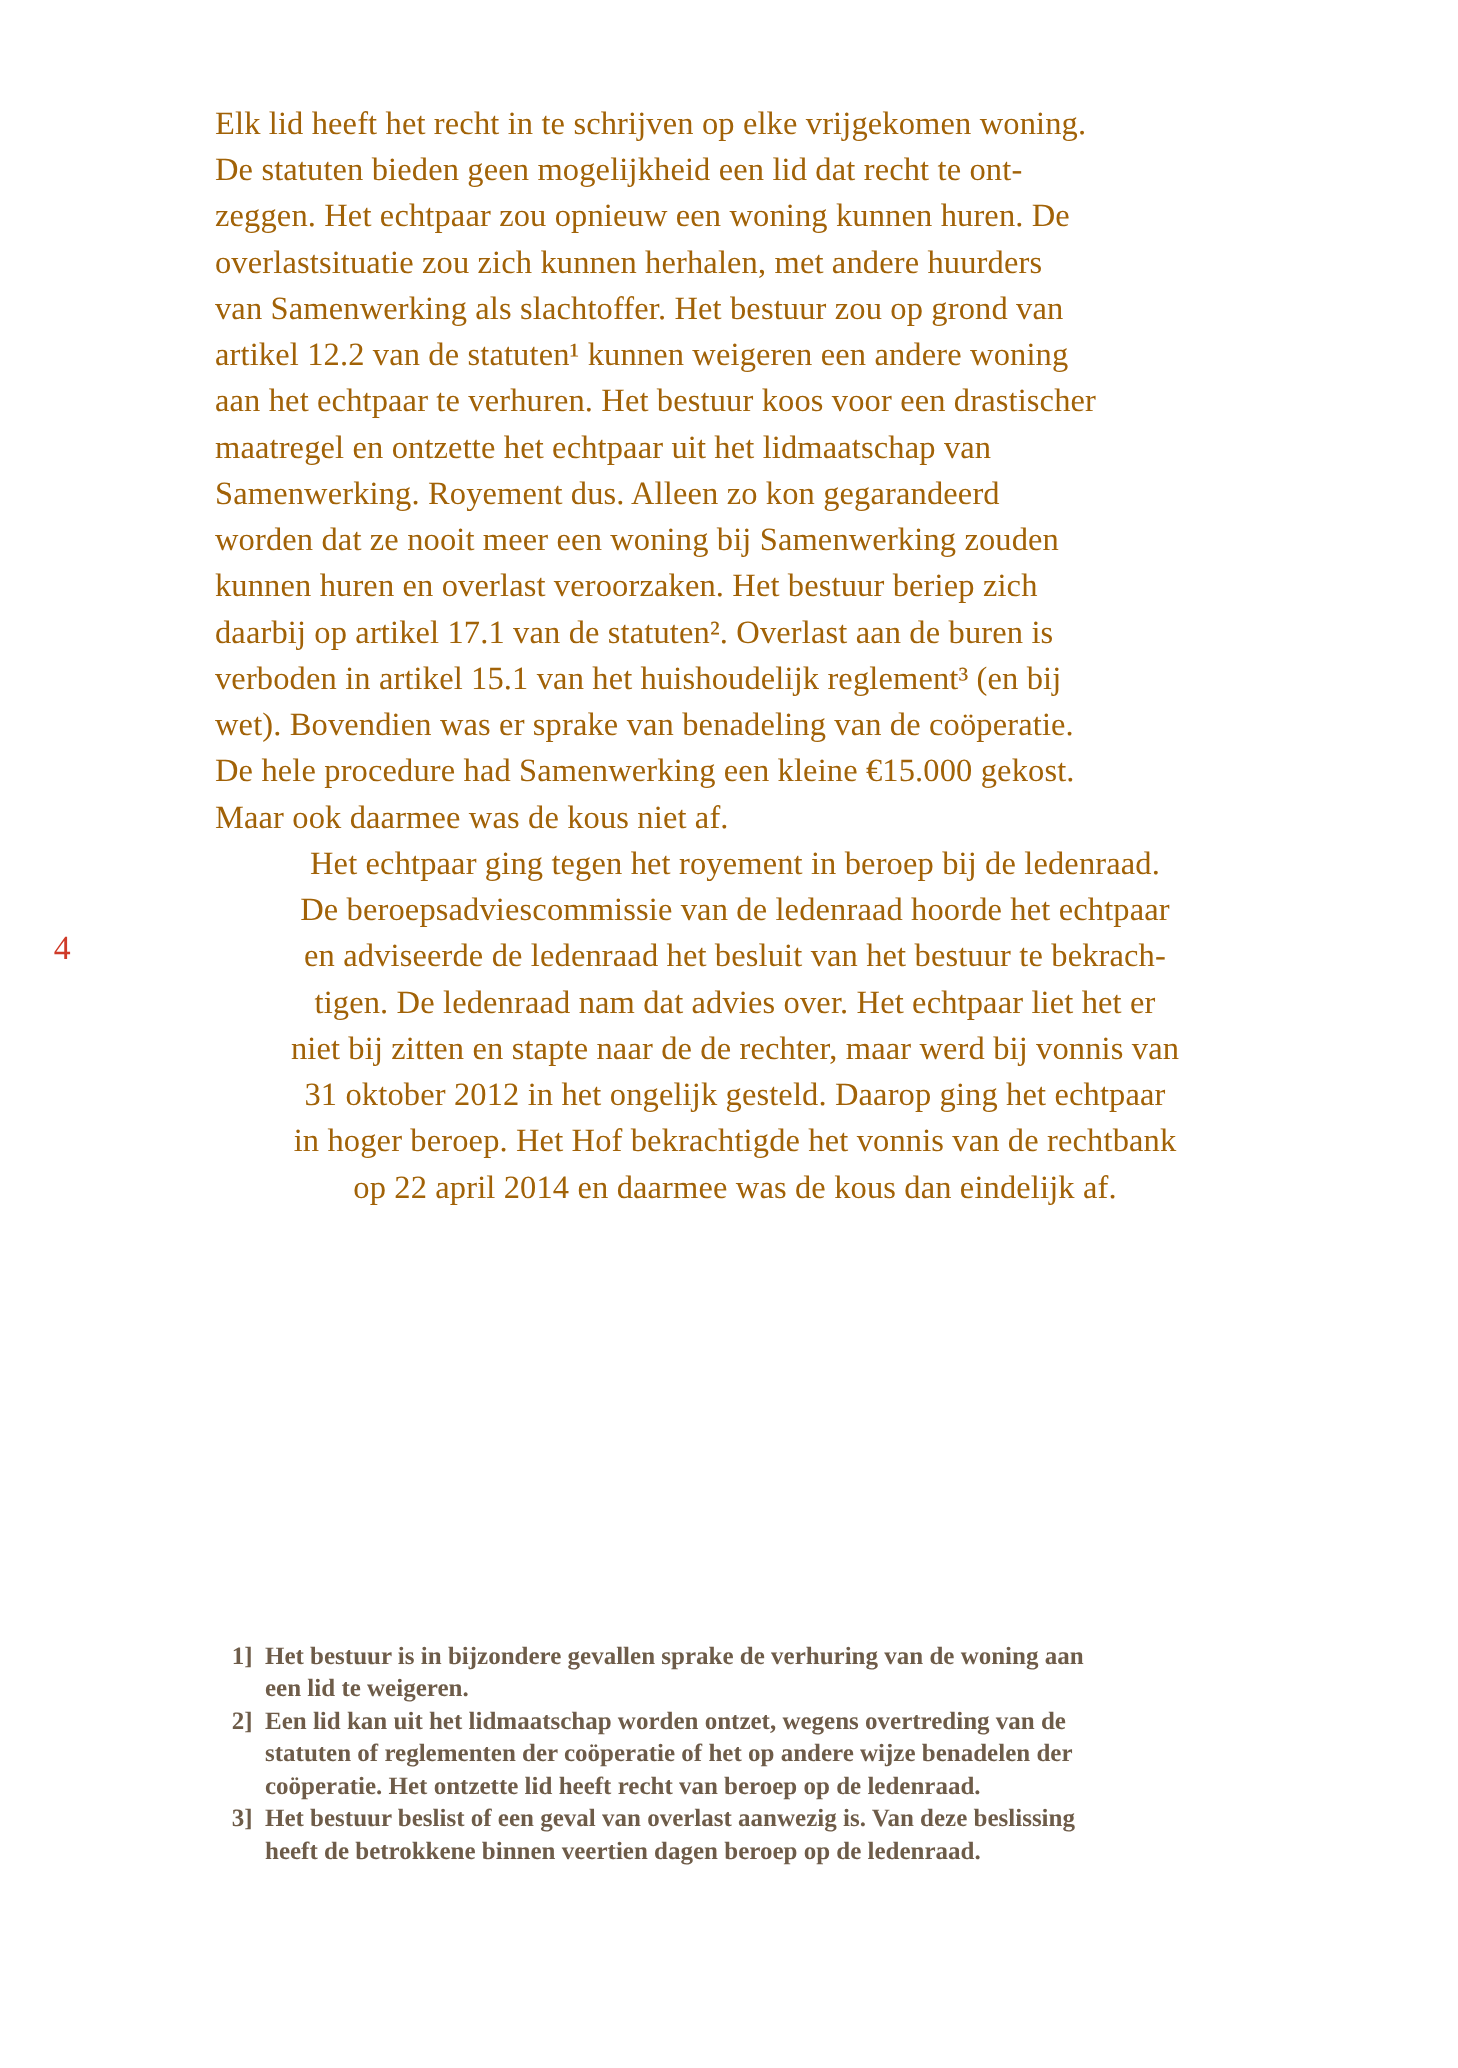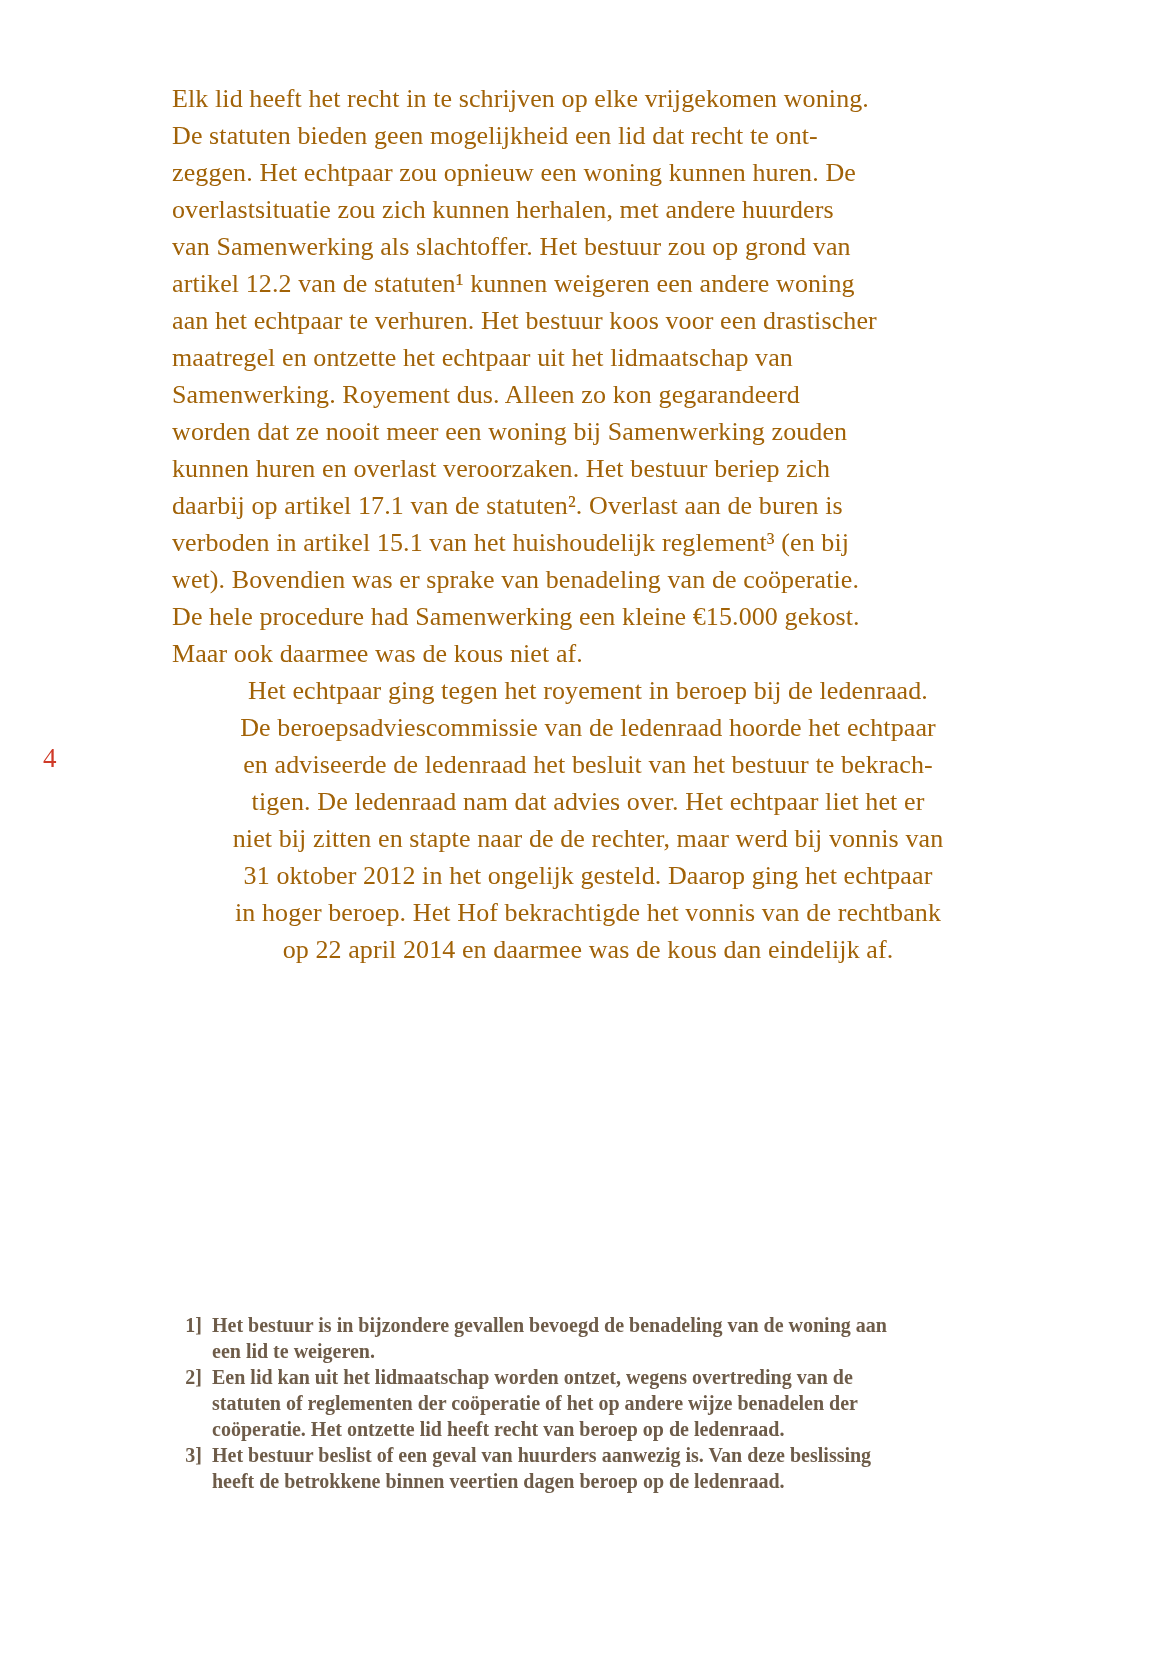--- a/index.html
+++ b/index.html
@@ -96,29 +96,29 @@
 tigen. De ledenraad nam dat advies over. Het echtpaar liet het er
 niet bij zitten en stapte naar de de rechter, maar werd bij vonnis van
 31 oktober 2012 in het ongelijk gesteld. Daarop ging het echtpaar
 in hoger beroep. Het Hof bekrachtigde het vonnis van de rechtbank
 op 22 april 2014 en daarmee was de kous dan eindelijk af.</div>
   </div>
 
   <div class="footnotes">
     <div class="footnote">
       <div class="fn-marker">1]</div>
-      <div class="fn-text">Het bestuur is in bijzondere gevallen bevoegd de benadeling van de woning aan
+      <div class="fn-text">Het bestuur is in bijzondere gevallen sprake de verhuring van de woning aan
 een lid te weigeren.</div>
     </div>
     <div class="footnote">
       <div class="fn-marker">2]</div>
       <div class="fn-text">Een lid kan uit het lidmaatschap worden ontzet, wegens overtreding van de
 statuten of reglementen der coöperatie of het op andere wijze benadelen der
 coöperatie. Het ontzette lid heeft recht van beroep op de ledenraad.</div>
     </div>
     <div class="footnote">
       <div class="fn-marker">3]</div>
-      <div class="fn-text">Het bestuur beslist of een geval van huurders aanwezig is. Van deze beslissing
+      <div class="fn-text">Het bestuur beslist of een geval van overlast aanwezig is. Van deze beslissing
 heeft de betrokkene binnen veertien dagen beroep op de ledenraad.</div>
     </div>
   </div>
 
 </div>
 
 </body></html>

